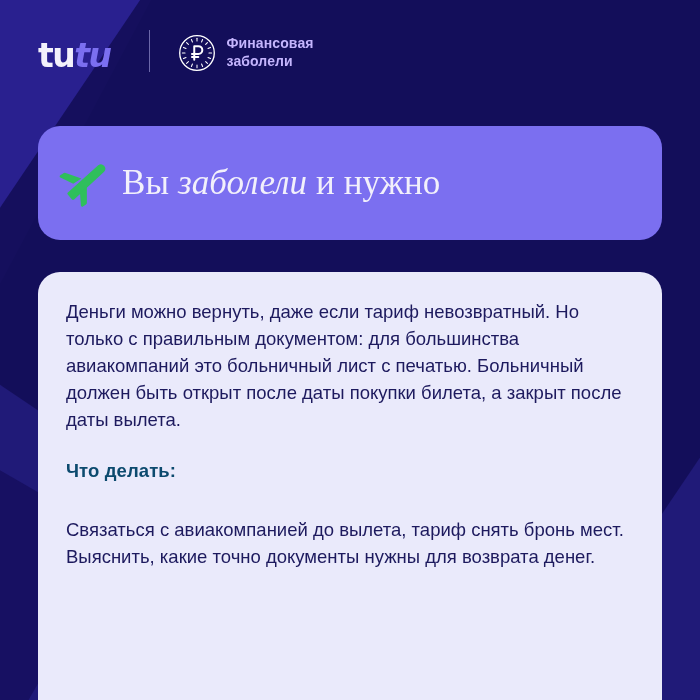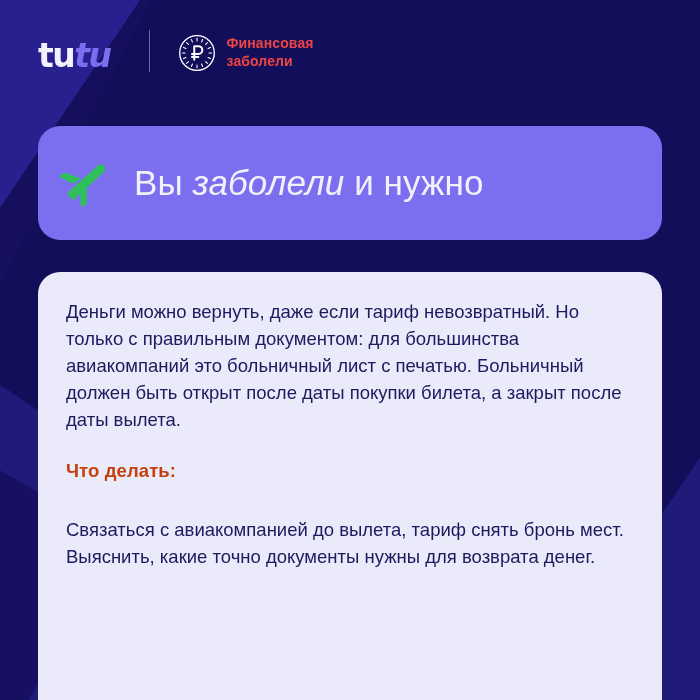--- a/index.html
+++ b/index.html
@@ -113,21 +113,21 @@
     display: flex;
     align-items: center;
   }
   .coin-icon {
     width: 38px;
     height: 38px;
     margin-right: 11px;
     flex: none;
   }
   .brand-text {
-    color: #ef4444;
+    color: #c4b5fd;
     font-size: 14px;
     font-weight: bold;
     line-height: 1.26;
     letter-spacing: .1px;
   }
 
   
   .title-card {
     position: absolute;
     left: 38px;
@@ -143,26 +143,25 @@
     z-index: 5;
   }
   .plane-icon {
     width: 52px;
     height: 52px;
     flex: none;
     margin-right: 12px;
     margin-top: -4px;
   }
   .title-text {
-    font-family: Liberation Sans, sans-serif;
+    font-family: Liberation Serif, serif;
     color: #f2f0fb;
     font-size: 35px;
     line-height: 1.18;
     letter-spacing: .1px;
-    margin-left: 12px;
   }
   .title-text .em {
     font-style: italic;
   }
 
   
   .body-card {
     position: absolute;
     left: 38px;
     top: 272px;
@@ -175,21 +174,21 @@
     z-index: 5;
   }
   .body-paragraph {
     color: #1d1a5e;
     font-size: 18.5px;
     line-height: 1.46;
     letter-spacing: 0;
     margin: 0;
   }
   .section-heading {
-    color: #c2410c;
+    color: #0c4a6e;
     font-size: 18.5px;
     font-weight: bold;
     margin: 27px 0 0 0;
     letter-spacing: .1px;
   }
   .body-paragraph.second {
     margin-top: 34px;
   }
 </style>
 </head>

